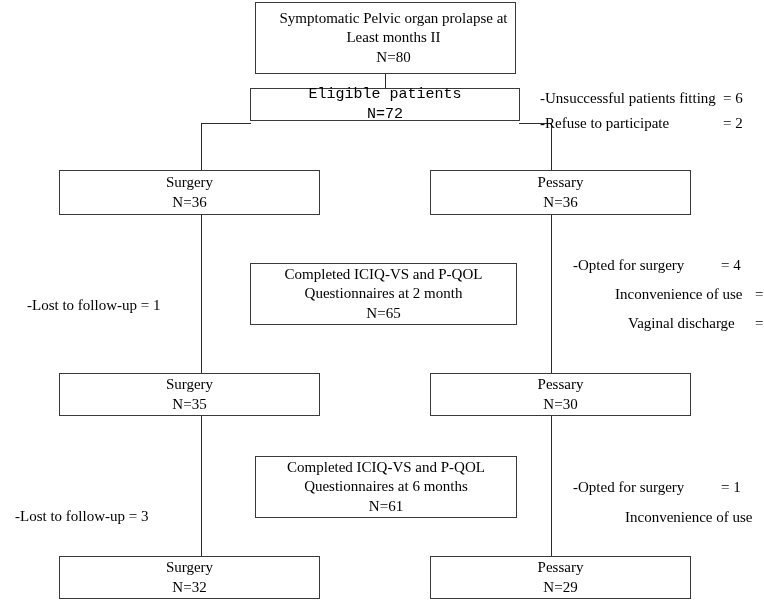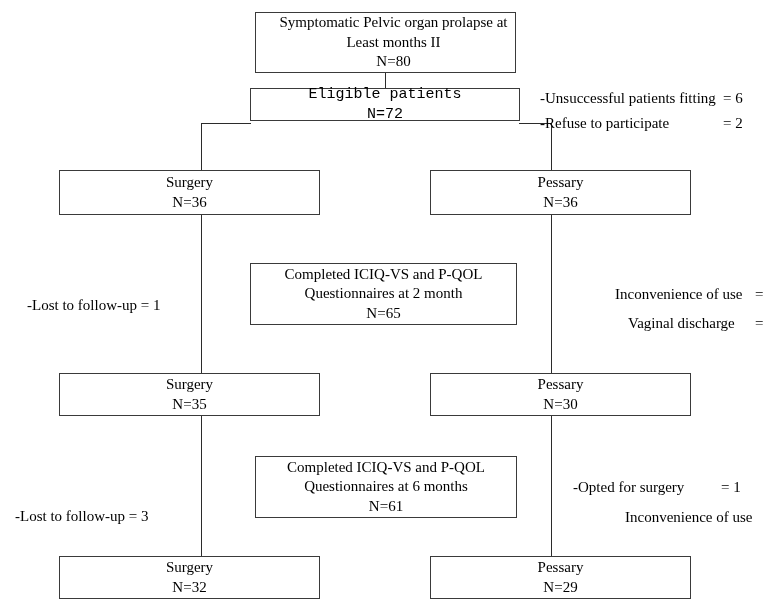--- a/index.html
+++ b/index.html
@@ -62,21 +62,21 @@
   <div class="conn v" style="left:551px; top:123px; height:47px;"></div>
 
   <div class="conn v" style="left:201px; top:214px; height:159px;"></div>
 
   <div class="conn v" style="left:551px; top:214px; height:159px;"></div>
 
   <div class="conn v" style="left:201px; top:416px; height:140px;"></div>
 
   <div class="conn v" style="left:551px; top:416px; height:140px;"></div>
 
-  <div class="node" style="left:255px; top:12px; width:261px; height:61px;padding-left:16px;">
+  <div class="node" style="left:255px; top:2px; width:261px; height:72px;padding-left:16px;">
     <span class="line">Symptomatic Pelvic organ prolapse at</span>
     <span class="line">Least months II</span>
     <span class="line">N=80</span>
   </div>
 
   <div class="node" style="left:250px; top:88px; width:270px; height:33px;font-family:Liberation Mono, monospace;">
     <span class="line">Eligible patients</span>
     <span class="line">N=72</span>
   </div>
 
@@ -126,20 +126,23 @@
     <span class="lbl" style="width:183px;">-Unsuccessful patients fitting</span><span class="val">= 6</span>
   </div>
   <div class="ann" style="left:525px; top:94px;">
     <span class="lbl" style="width:183px;">-Refuse to participate</span><span class="val">= 2</span>
   </div>
 
   <div class="ann" style="left:12px; top:276px;">
     <span class="lbl">-Lost to follow-up = 1</span>
   </div>
 
+  <div class="ann" style="left:558px; top:236px;">
+    <span class="lbl" style="width:148px;">-Opted for surgery</span><span class="val">= 4</span>
+  </div>
   <div class="ann" style="left:600px; top:265px;">
     <span class="lbl" style="width:140px;">Inconvenience of use</span><span class="val">=3</span>
   </div>
   <div class="ann" style="left:613px; top:294px;">
     <span class="lbl" style="width:127px;">Vaginal discharge</span><span class="val">=1</span>
   </div>
 
   <div class="ann" style="left:0px; top:487px;">
     <span class="lbl">-Lost to follow-up = 3</span>
   </div>

